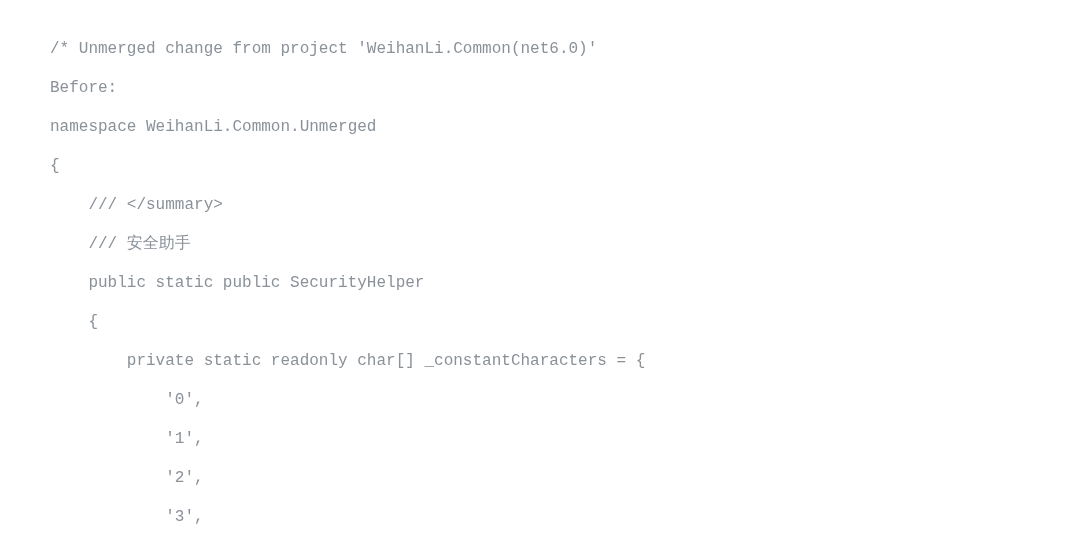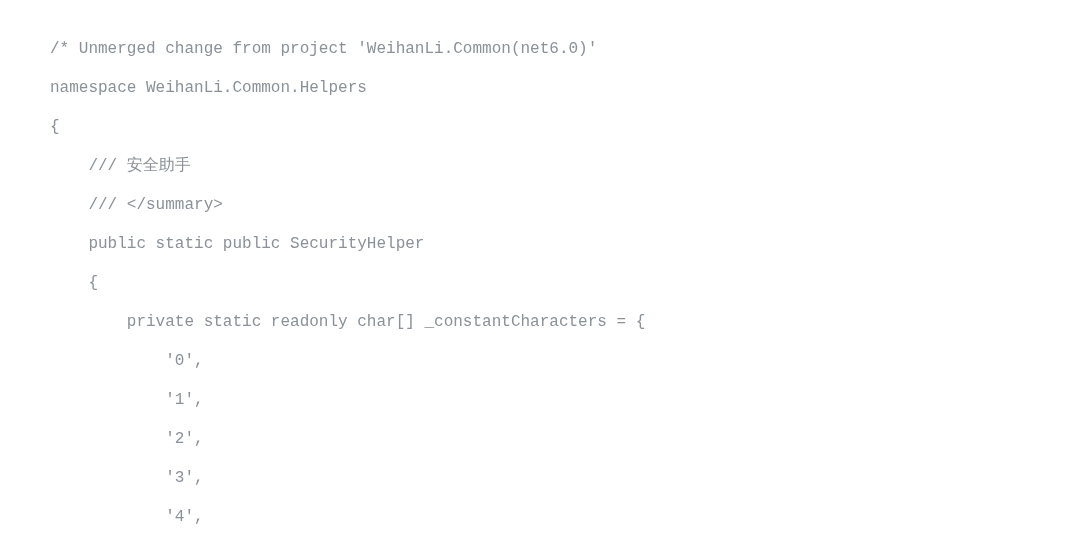--- a/index.html
+++ b/index.html
@@ -20,24 +20,25 @@
     }
     .code-line {
       white-space: pre;
     }
   </style>
 </head>
 <body>
 
 <div>
   <div class="code-line">/* Unmerged change from project 'WeihanLi.Common(net6.0)'</div>
-  <div class="code-line">namespace WeihanLi.Common.Helpers</div>
+  <div class="code-line">Before:</div>
+  <div class="code-line">namespace WeihanLi.Common.Unmerged</div>
   <div class="code-line">{</div>
+  <div class="code-line">    /// &lt;/summary&gt;</div>
   <div class="code-line">    /// 安全助手</div>
-  <div class="code-line">    /// &lt;/summary&gt;</div>
   <div class="code-line">    public static public SecurityHelper</div>
   <div class="code-line">    {</div>
   <div class="code-line">        private static readonly char[] _constantCharacters = {</div>
   <div class="code-line">            '0',</div>
   <div class="code-line">            '1',</div>
   <div class="code-line">            '2',</div>
   <div class="code-line">            '3',</div>
   <div class="code-line">            '4',</div>
 </div>
 

